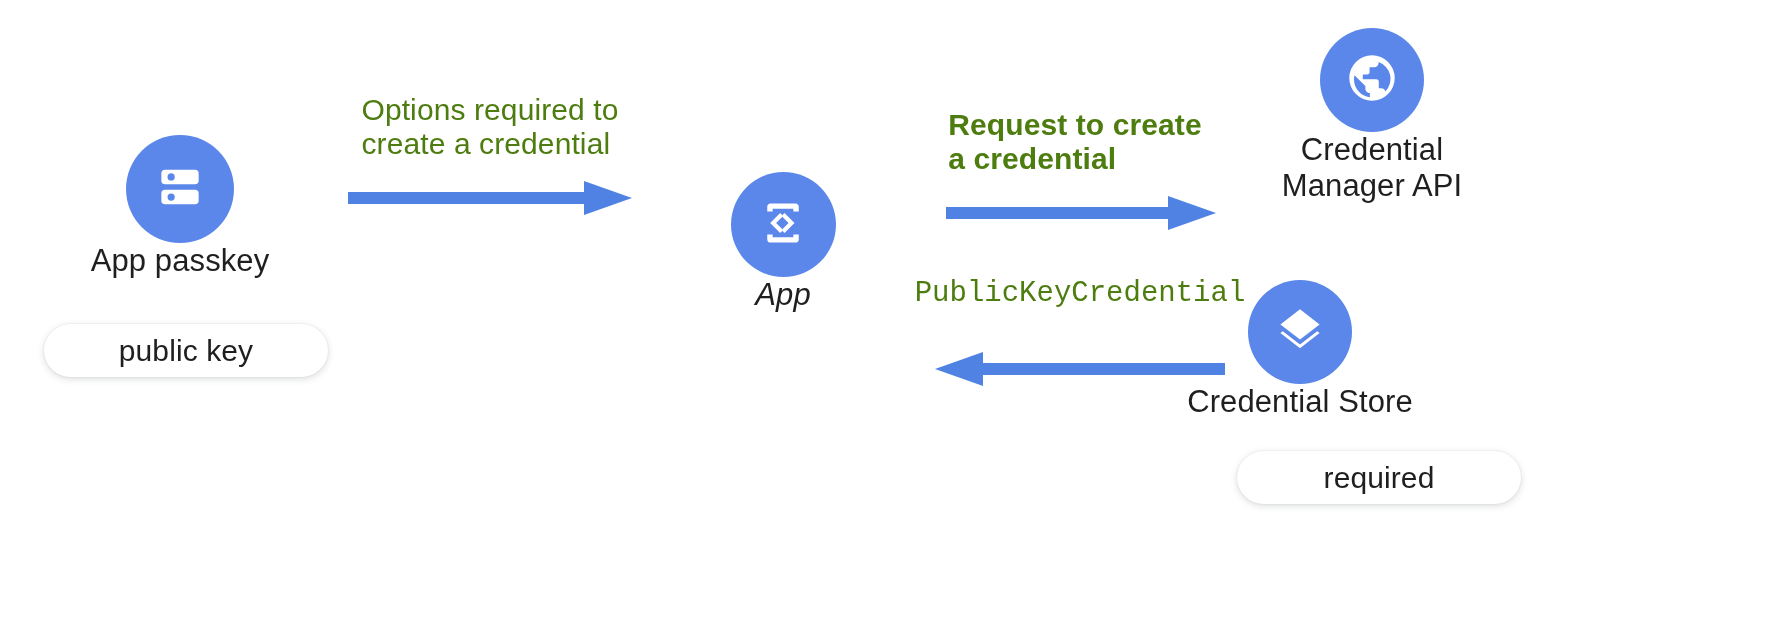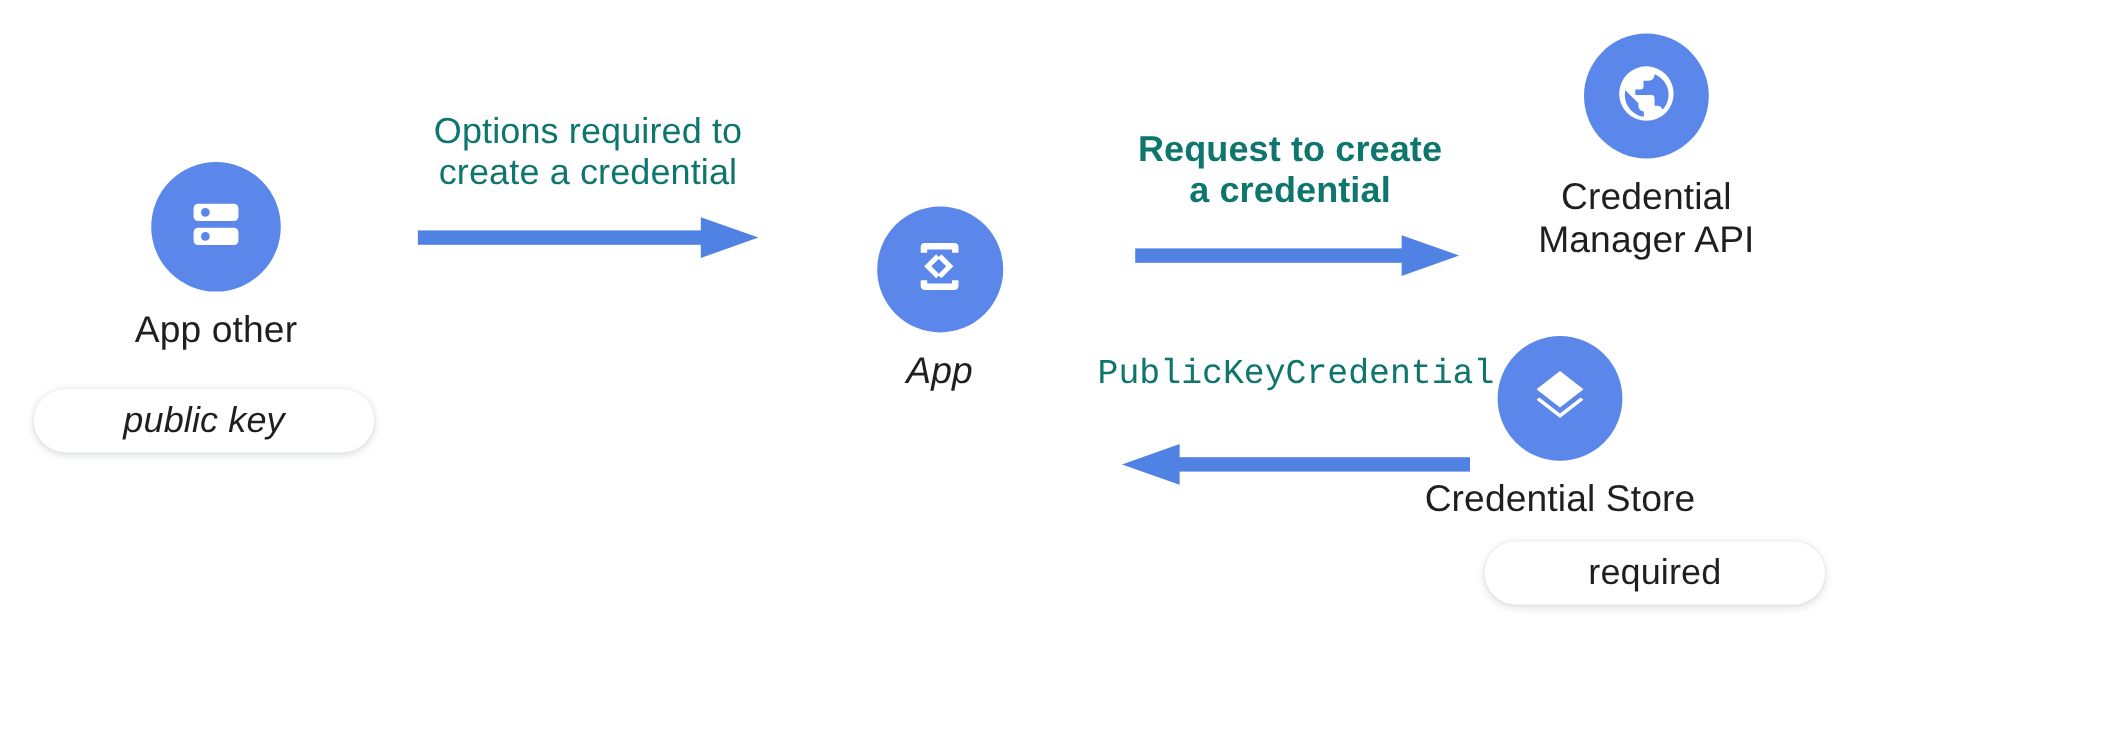--- a/index.html
+++ b/index.html
@@ -30,21 +30,21 @@
   }
   .circle {
     border-radius: 50%;
     background: #5b87ea;
     display: flex;
     align-items: center;
     justify-content: center;
     flex: none;
   }
   .node-label {
-    margin-top: 14px;
+    margin-top: 0;
     font-size: 31px;
     line-height: 1.16;
     color: #1f1f1f;
     text-align: center;
     white-space: pre-line;
     letter-spacing: 0.1px;
   }
 
   
   .pill {
@@ -63,22 +63,22 @@
   
   .arrow-group {
     position: absolute;
     display: flex;
     flex-direction: column;
     align-items: center;
   }
   .arrow-caption {
     font-size: 30px;
     line-height: 1.14;
-    color: #0f766e;
-    text-align: center;
+    color: #4d7c0f;
+    text-align: left;
     white-space: pre-line;
     letter-spacing: 0.1px;
   }
   .arrow-caption.mono {
     font-family: "Liberation Mono", "DejaVu Sans Mono", monospace;
     font-size: 29px;
     letter-spacing: 0px;
   }
   .arrow-svg {
     display: block;
@@ -93,24 +93,24 @@
     <div class="circle" style="width:108px; height:108px;">
       <span>
         <svg width="56" height="56" viewBox="0 0 24 24" aria-hidden="true">
           <rect x="4" y="4.6" width="16" height="6.2" rx="1.6" fill="#ffffff"></rect>
           <circle cx="8.2" cy="7.7" r="1.55" fill="#5b87ea"></circle>
           <rect x="4" y="13.2" width="16" height="6.2" rx="1.6" fill="#ffffff"></rect>
           <circle cx="8.2" cy="16.3" r="1.55" fill="#5b87ea"></circle>
         </svg>
       </span>
     </div>
-    <div class="node-label">App other</div>
+    <div class="node-label">App passkey</div>
   </div>
 
-  <div class="pill" style="left:28px; top:324px; width:284px; height:53px;font-style:italic;">
+  <div class="pill" style="left:44px; top:324px; width:284px; height:53px;">
     <span>public key</span>
   </div>
 
   <div class="arrow-group" style="left:340px; top:93px; width:300px;">
     <div class="arrow-caption">Options required to
 create a credential</div>
     <svg class="arrow-svg" width="284" height="38" viewBox="0 0 284 38" style="margin-top:18px;">
       <rect x="0" y="13" width="242" height="12" fill="#4f82e3"></rect>
       <polygon points="236,2 284,19 236,36" fill="#4f82e3"></polygon>
     </svg>
@@ -133,21 +133,21 @@
 
   <div class="arrow-group" style="left:925px; top:108px; width:300px;font-weight:bold;">
     <div class="arrow-caption">Request to create
 a credential</div>
     <svg class="arrow-svg" width="282" height="38" viewBox="0 0 282 38" style="margin-top:18px;">
       <rect x="12" y="13" width="228" height="12" fill="#4f82e3"></rect>
       <polygon points="234,2 282,19 234,36" fill="#4f82e3"></polygon>
     </svg>
   </div>
 
-  <div class="arrow-group" style="left:915px; top:295px; width:330px;gap:28px;">
+  <div class="arrow-group" style="left:915px; top:277px; width:330px;gap:28px;">
     <div class="arrow-caption mono">PublicKeyCredential</div>
     <svg class="arrow-svg" width="290" height="38" viewBox="0 0 290 38" style="margin-top:12px;">
       <rect x="42" y="13" width="248" height="12" fill="#4f82e3"></rect>
       <polygon points="48,2 0,19 48,36" fill="#4f82e3"></polygon>
     </svg>
   </div>
 
   <div class="node" style="left:1252px; top:28px; width:240px;">
     <div class="circle" style="width:104px; height:104px;">
       <span>

